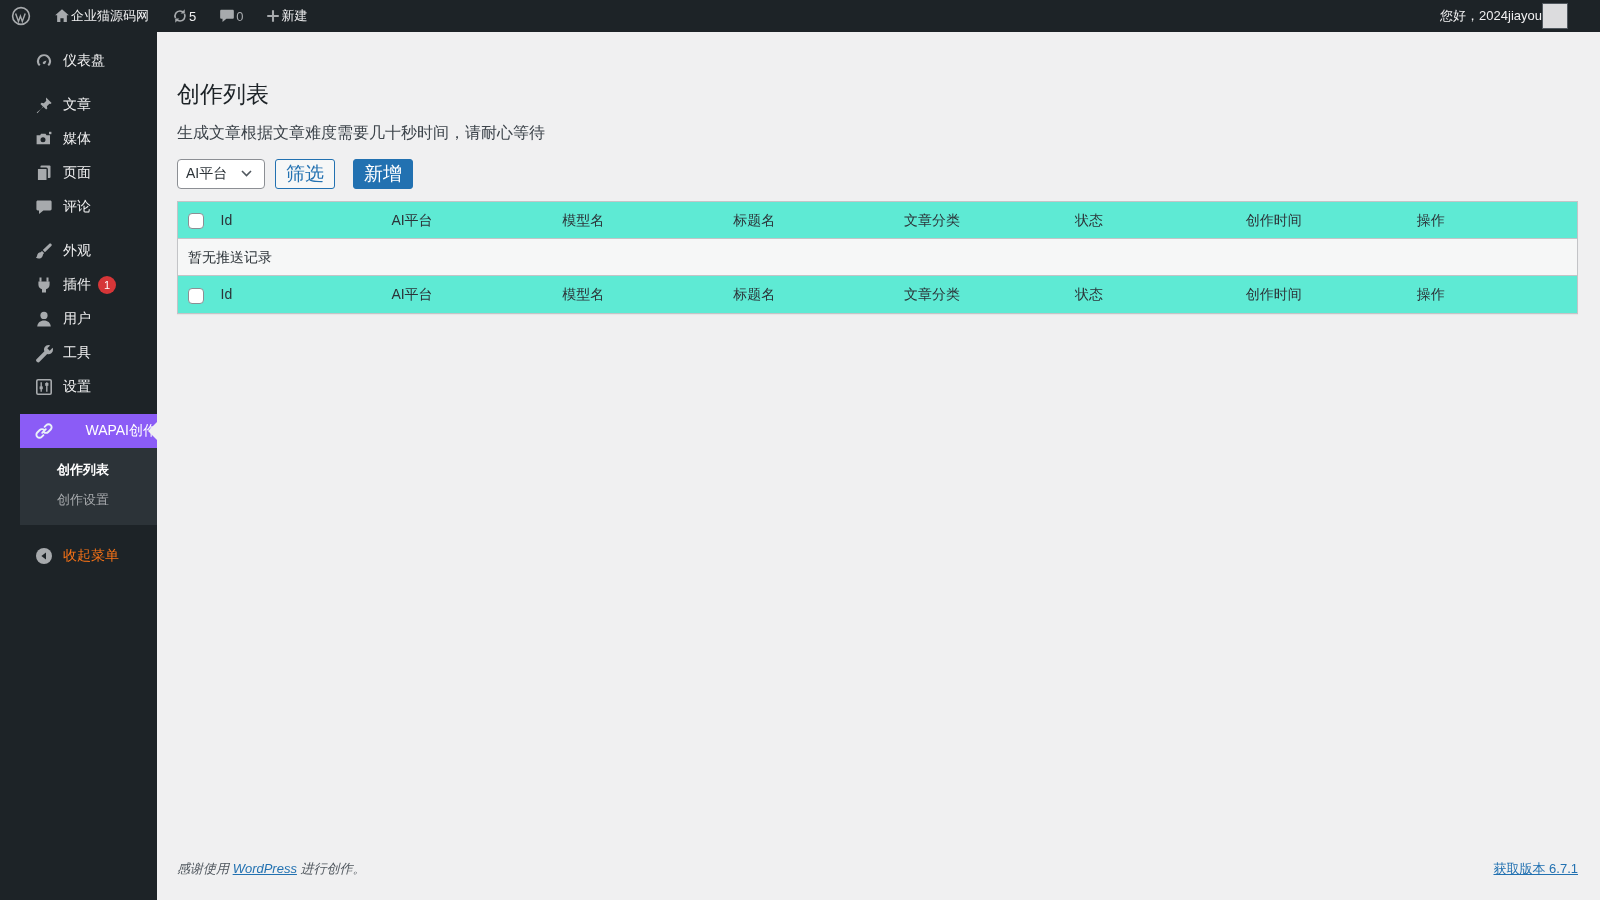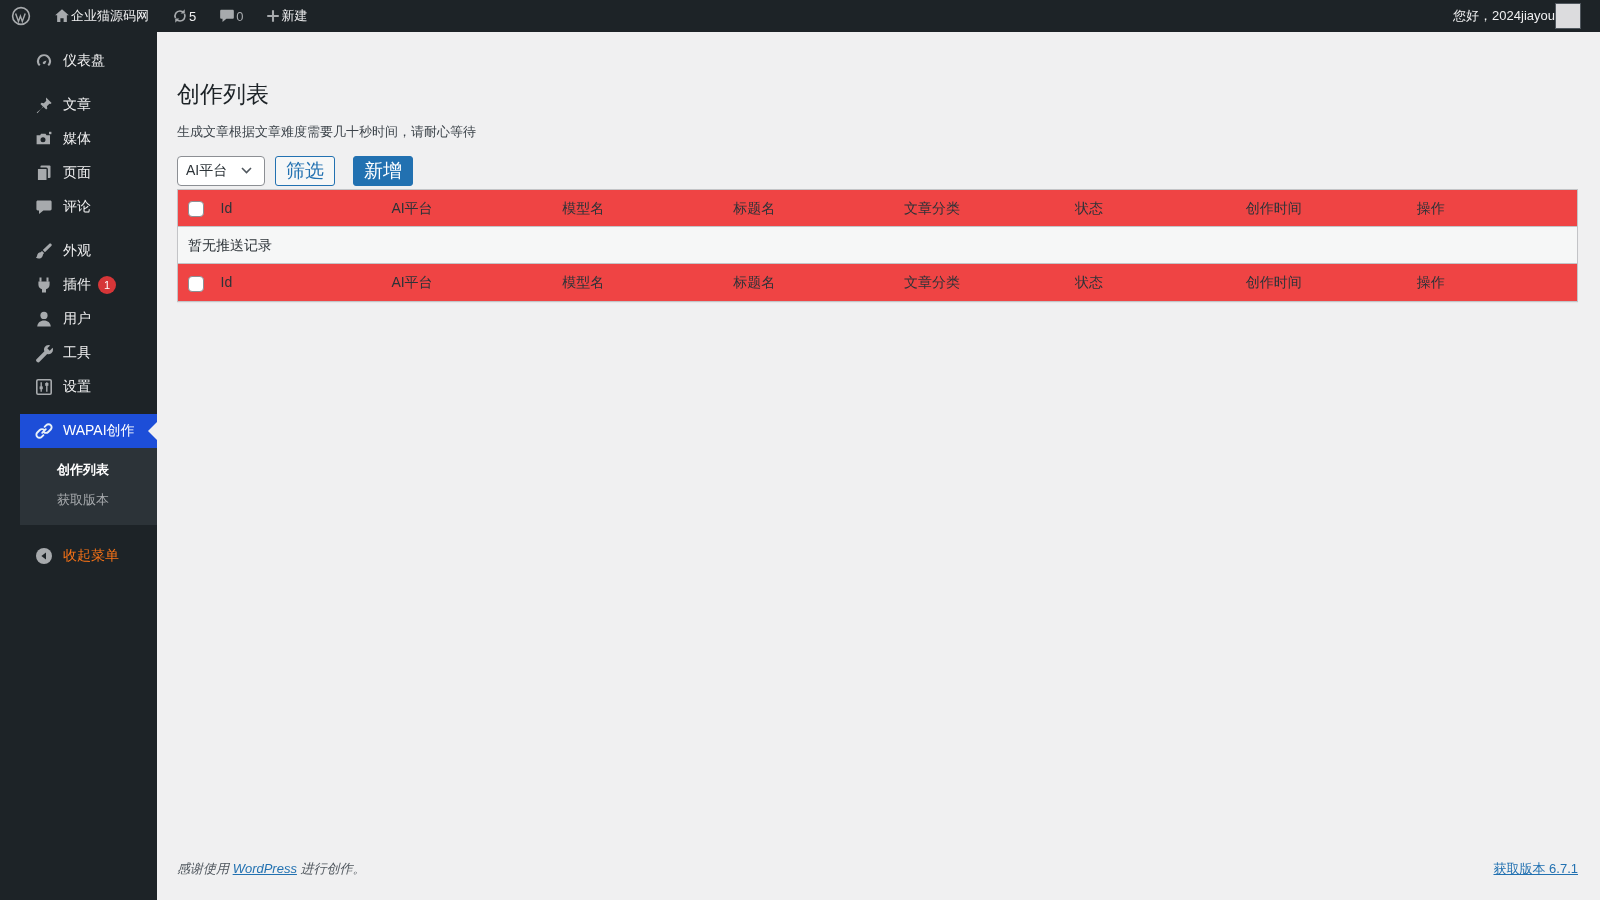--- a/index.html
+++ b/index.html
@@ -17,38 +17,38 @@
     font-size:13px;
   }
   .ab-group { display:flex; align-items:stretch; }
   .ab-item {
     display:flex; align-items:center; padding:0 11px; cursor:pointer;
     color:#f0f0f1; white-space:nowrap;
   }
   .ab-item .ab-icon { display:flex; align-items:center; color:#a7aaad; }
   .ab-item svg { display:block; }
   .ab-count-dim { color:#a7aaad; }
-  .ab-right { padding-right:8px; }
+  .ab-right { padding-right:21px; }
   .avatar {
     width:26px; height:26px; background:#dcdcde; border:1px solid #50575e;
     display:inline-block;
   }
 
   
   .layout { display:flex; height:868px; }
   .sidebar {
     width:157px; background:#1d2327; color:#f0f0f1; flex:none;
     padding-top:12px; position:relative; font-size:14px;padding-left:20px;
   }
   .menu-item {
     height:34px; display:flex; align-items:center; padding-left:14px;
     cursor:pointer; position:relative; color:#f0f0f1;
   }
   .menu-item .mi-icon { width:20px; height:20px; margin-right:9px; color:#a7aaad; flex:none; display:flex; align-items:center; justify-content:center; }
-  .menu-item.active { background:#1d4ed8; color:#fff; }
+  .menu-item.active { background:#8b5cf6; color:#fff;justify-content:space-between; }
   .menu-item.active .mi-icon { color:#eaf2f8; }
   .menu-item.active::after {
     content:""; position:absolute; right:0; top:50%; margin-top:-9px;
     border:9px solid transparent; border-right-color:#f0f0f1;
   }
   .menu-sep { height:10px; }
   .submenu { background:#2c3338; padding:7px 0 10px; }
   .submenu-item {
     padding:6px 0 6px 37px; cursor:pointer; color:#a7aaad; font-size:13px;
   }
@@ -64,38 +64,38 @@
   .content { flex:1; position:relative; background:#f0f0f1; padding:25px 22px 0 20px; }
   .notice {
     display:inline-block; background:#fff; border:1px solid #c3c4c7;
     border-left:4px solid #dba617; padding:11px 12px;
     box-shadow:0 1px 1px rgba(0,0,0,.04); font-size:13px; color:#3c434a;
   }
   h1.page-title {
     font-size:23px; font-weight:400; color:#1d2327; margin:23px 0 0;
     line-height:1.3;
   }
-  .page-subtitle { margin-top:13px; font-size:13px; color:#3c434a; }
+  .page-subtitle { margin-top:13px; font-size:16px; color:#3c434a; }
 
   .controls { margin-top:15px; display:flex; align-items:center; gap:10px; }
   .select-box {
     height:30px; min-width:88px; background:#fff; border:1px solid #8c8f94;
     border-radius:4px; display:inline-flex; align-items:center;
     padding:0 8px; font-size:14px; color:#2c3338; cursor:pointer; gap:14px;
   }
   .select-box .chev { color:#50575e; display:flex; }
   .btn {
     height:30px; display:inline-flex; align-items:center; padding:0 10px;
     border-radius:3px; font-size:19px; cursor:pointer; white-space:nowrap;
   }
   .btn-secondary { background:#f6f7f7; border:1px solid #2271b1; color:#2271b1; }
   .btn-primary { background:#2271b1; border:1px solid #2271b1; color:#fff; margin-left:8px; }
 
   table.list-table {
-    margin-top:3px; width:100%; border-collapse:collapse; background:#ef4444;
+    margin-top:12px; width:100%; border-collapse:collapse; background:#5eead4;
     border:1px solid #c3c4c7; table-layout:fixed;
     box-shadow:0 1px 1px rgba(0,0,0,.04);
   }
   table.list-table col.check-col { width:33px; }
   table.list-table th, table.list-table td {
     text-align:left; font-weight:400; font-size:14px; color:#2c3338;
     padding:9px 10px; line-height:1.3;
   }
   thead th { border-bottom:1px solid #c3c4c7; }
   tfoot th { border-top:1px solid #c3c4c7; }
@@ -271,21 +271,21 @@
         <svg width="20" height="20" viewBox="0 0 20 20" fill="none" stroke="currentColor" stroke-width="1.9" stroke-linecap="round">
             <path d="M8.2 11.8l3.6-3.6"></path>
             <path d="M10.6 5.8l1.7-1.7a3.1 3.1 0 0 1 4.4 4.4l-2.5 2.5a3.1 3.1 0 0 1-4.4 0"></path>
             <path d="M9.4 14.2l-1.7 1.7a3.1 3.1 0 0 1-4.4-4.4l2.5-2.5a3.1 3.1 0 0 1 4.4 0"></path>
           </svg>
       </span>
       <span>WAPAI创作</span>
     </div>
     <div class="submenu">
       <div class="submenu-item current">创作列表</div>
-      <div class="submenu-item">获取版本</div>
+      <div class="submenu-item">创作设置</div>
     </div>
     <div class="menu-item collapse-item">
       <span class="mi-icon">
         <svg width="20" height="20" viewBox="0 0 20 20">
             <circle cx="10" cy="10" r="8" fill="#a7aaad"></circle>
             <path d="M12 6.4v7.2L7.4 10z" fill="#1d2327"></path>
           </svg>
       </span>
       <span>收起菜单</span>
     </div>

